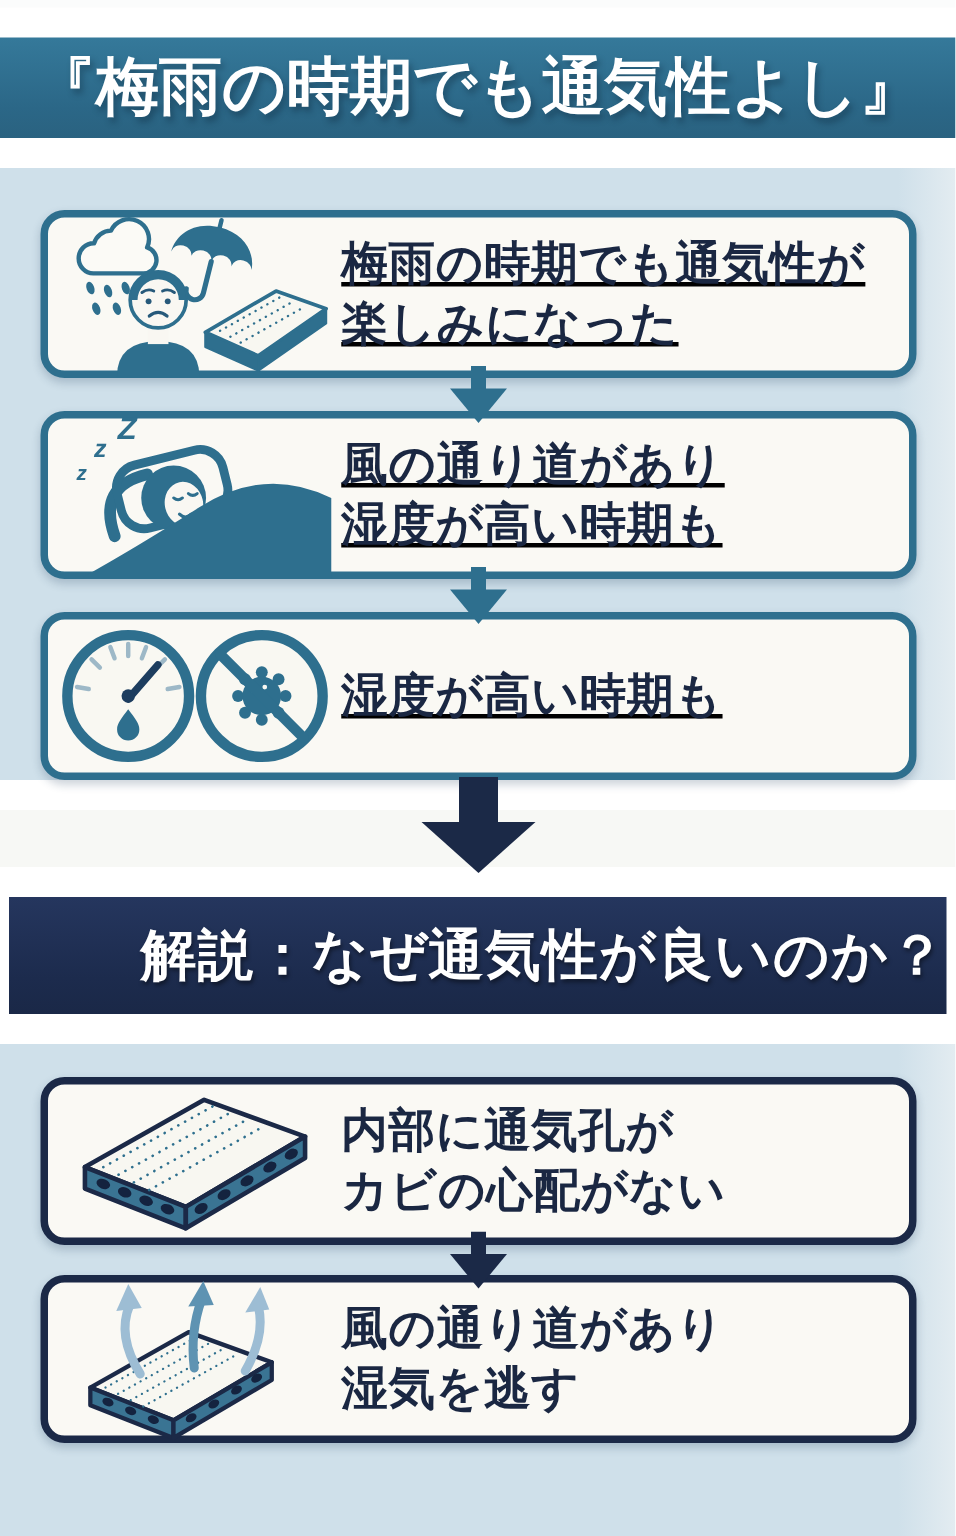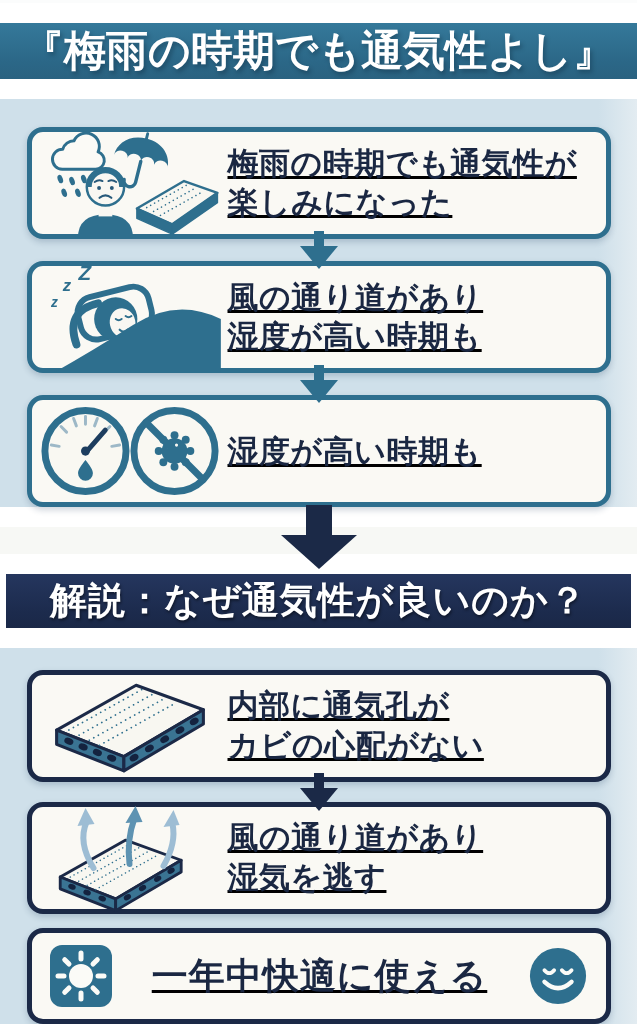--- a/index.html
+++ b/index.html
@@ -30,42 +30,42 @@
   .section.explanations { height: 396px; padding-top: 22px; }
 
   .card {
     width: 584px; height: 112px;
     background: #faf9f4; border-radius: 16px;
     display: flex; align-items: center;
     box-shadow: 0 3px 6px rgba(30,60,90,0.22);
     flex-shrink: 0;
   }
   .teal-card { border: 5px solid #2e6f8e; }
-  .navy-card { border: 5px solid #1b2947; text-decoration: underline; }
+  .navy-card { border: 5px solid #1b2947; }
 
   .icon-area { width: 196px; display: flex; align-items: center; justify-content: center; flex-shrink: 0; }
   .card-text {
     flex: 1; color: #1a2742; font-size: 31px; font-weight: bold;
     line-height: 1.28; letter-spacing: 0.5px; white-space: nowrap;
   }
   .card-text span { display: block; }
 
   .arrow-gap { height: 22px; width: 100%; position: relative; }
   .arrow-gap svg { position: absolute; left: 50%; transform: translateX(-50%); top: -8px; z-index: 2; }
   .arrow-gap2 { height: 20px; width: 100%; position: relative; }
   .arrow-gap2 svg { position: absolute; left: 50%; transform: translateX(-50%); top: -9px; z-index: 2; }
   .plain-gap { height: 14px; width: 100%; }
 
   .white-band { height: 46px; background: #f7f8f5; position: relative; }
   .big-arrow-wrap { position: absolute; left: 50%; transform: translateX(-50%); top: -22px; z-index: 3; }
 
   .explain-banner {
     height: 96px; margin: 0 6px;
     background: linear-gradient(180deg, #25365e 0%, #1c2b4d 70%, #1a2847 100%);
-    display: flex; align-items: center; justify-content: center;
+    display: flex; align-items: center; justify-content: flex-end;
   }
   .explain-banner h2 {
     color: #ffffff; font-size: 37px; font-weight: bold; letter-spacing: 1px;
     text-shadow: 1px 2px 3px rgba(0,0,0,0.45); white-space: nowrap;
   }
 
   .comfort-card { height: 96px; justify-content: space-between; padding: 0 18px; }
   .comfort-text {
     flex: 1; text-align: center; color: #1a2742;
     font-size: 36px; font-weight: bold; letter-spacing: 1px; white-space: nowrap;
@@ -267,27 +267,14 @@
         </svg>
       </div>
       <div class="card-text">
         <span>風の通り道があり</span>
         <span>湿気を逃す</span>
       </div>
     </div>
 
     <div class="plain-gap"></div>
 
-    <div class="card navy-card comfort-card">
-      <svg width="62" height="62" viewBox="0 0 62 62">
-        <rect x="0" y="0" width="62" height="62" rx="12" fill="#2e6f8e"></rect>
-        <circle cx="31" cy="31" r="12" fill="#fbfbf7"></circle>
-        <path d="M31 14 L31 8 M31 48 L31 54 M48 31 L54 31 M14 31 L8 31 M43 19 L47.3 14.7 M19 19 L14.7 14.7 M43 43 L47.3 47.3 M19 43 L14.7 47.3" stroke="#fbfbf7" stroke-width="5" stroke-linecap="round"></path>
-      </svg>
-      <div class="comfort-text">一年中快適に使える</div>
-      <svg width="60" height="60" viewBox="0 0 62 62">
-        <circle cx="31" cy="31" r="29" fill="#2e6f8e"></circle>
-        <path d="M17 25 q5 6 10 0 M35 25 q5 6 10 0" stroke="#fbfbf7" stroke-width="4" fill="none" stroke-linecap="round"></path>
-        <path d="M17 37 q14 13 28 0" stroke="#fbfbf7" stroke-width="4.5" fill="none" stroke-linecap="round"></path>
-      </svg>
-    </div>
   </section>
 </div>
 
 </body></html>

